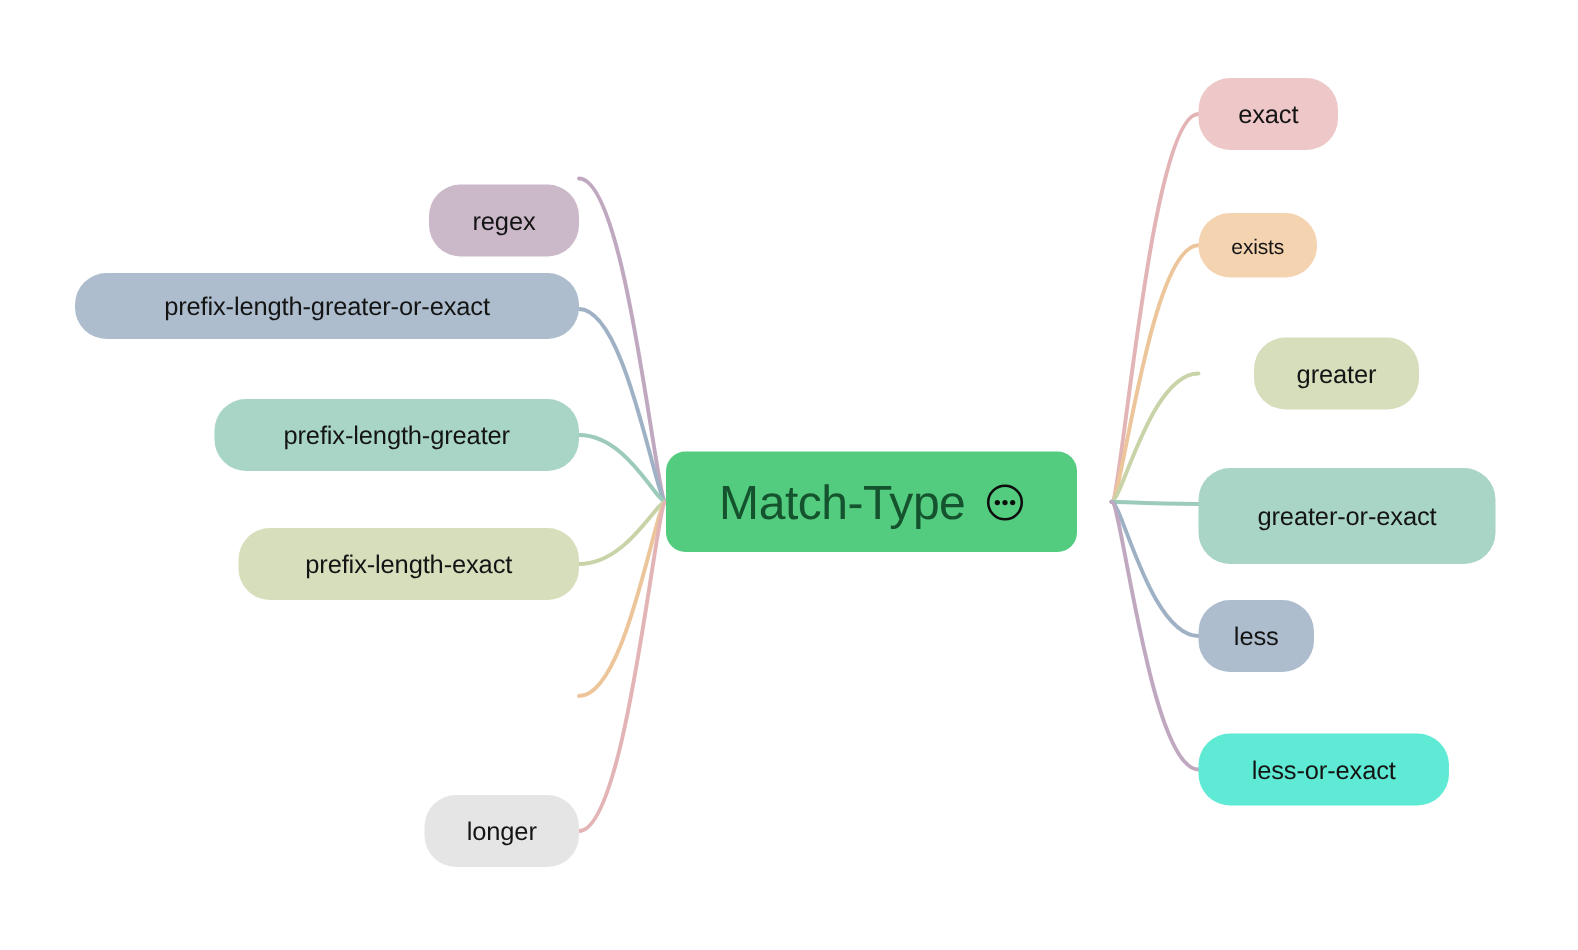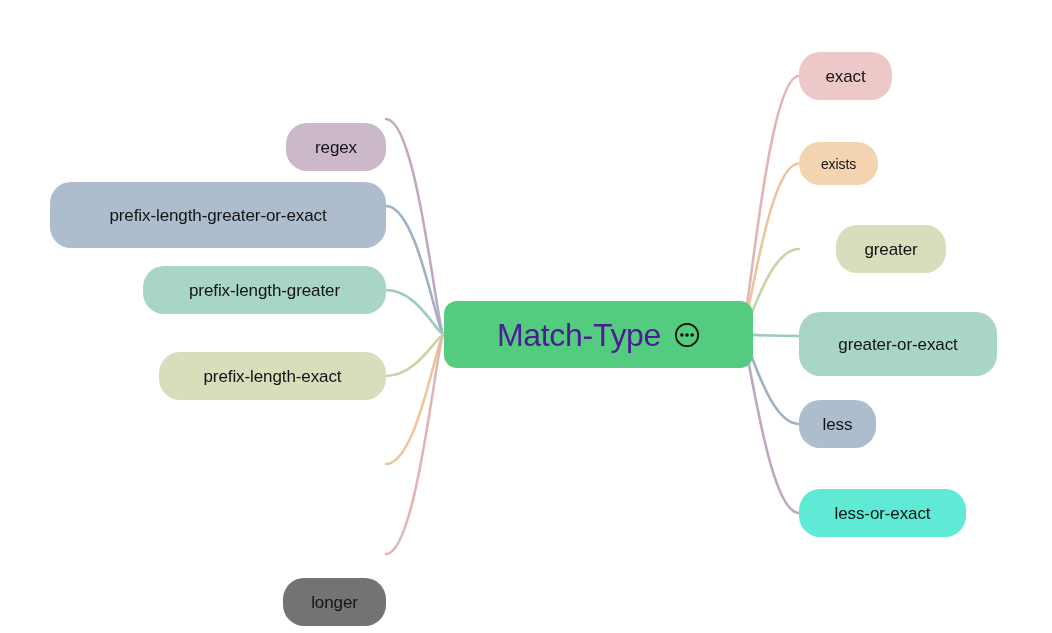--- a/index.html
+++ b/index.html
@@ -86,45 +86,45 @@
       <path d="M 386 464 C 417.9 464, 437.04 334.5, 444 334.5" fill="none" stroke="#edc59b" stroke-width="2.6" stroke-linecap="round"></path>
       <path d="M 386 554 C 417.9 554, 437.04 334.5, 444 334.5" fill="none" stroke="#e3b4b6" stroke-width="2.6" stroke-linecap="round"></path>
       <path d="M 799 76 C 767.1 76, 747.96 334.5, 741 334.5" fill="none" stroke="#e3b4b6" stroke-width="2.6" stroke-linecap="round"></path>
       <path d="M 799 163.5 C 767.1 163.5, 747.96 334.5, 741 334.5" fill="none" stroke="#edc59b" stroke-width="2.6" stroke-linecap="round"></path>
       <path d="M 799 249 C 767.1 249, 747.96 334.5, 741 334.5" fill="none" stroke="#c9d3a8" stroke-width="2.6" stroke-linecap="round"></path>
       <path d="M 799 336 C 767.1 336, 747.96 334.5, 741 334.5" fill="none" stroke="#9ccbba" stroke-width="2.6" stroke-linecap="round"></path>
       <path d="M 799 424 C 767.1 424, 747.96 334.5, 741 334.5" fill="none" stroke="#9fb1c4" stroke-width="2.6" stroke-linecap="round"></path>
       <path d="M 799 513 C 767.1 513, 747.96 334.5, 741 334.5" fill="none" stroke="#c0a9c0" stroke-width="2.6" stroke-linecap="round"></path>
     </svg>
 
-  <div id="center-node" style="left: 444px; top: 301px; width: 309px; height: 67px; background: rgb(83, 204, 127); color: #4c1d95;">
+  <div id="center-node" style="left: 444px; top: 301px; width: 274px; height: 67px; background: rgb(83, 204, 127); color: #14532d;">
     <span id="center-label">Match-Type</span>
     <span class="dots-icon">
       <svg viewBox="0 0 26 26" width="26" height="26" xmlns="http://www.w3.org/2000/svg">
         <circle cx="13" cy="13" r="11.2" fill="none" stroke="#0d0d0d" stroke-width="1.7"></circle>
         <circle cx="7.9" cy="13" r="1.75" fill="#0d0d0d"></circle>
         <circle cx="13" cy="13" r="1.75" fill="#0d0d0d"></circle>
         <circle cx="18.1" cy="13" r="1.75" fill="#0d0d0d"></circle>
       </svg>
     </span>
   </div>
 
 <div class="node left" style="left: 286px; top: 95px; width: 100px; height: 48px; background: rgb(203, 185, 202); margin-top: 28px;">
       <span>regex</span>
     </div>
-    <div class="node left" style="left: 50px; top: 182px; width: 336px; height: 66px; background: rgb(173, 189, 205);">
+    <div class="node left" style="left: 50px; top: 182px; width: 336px; height: 44px; background: rgb(173, 189, 205);">
       <span>prefix-length-greater-or-exact</span>
     </div>
     <div class="node left" style="left: 143px; top: 266px; width: 243px; height: 48px; background: rgb(168, 213, 198);">
       <span>prefix-length-greater</span>
     </div>
     <div class="node left" style="left: 159px; top: 352px; width: 227px; height: 48px; background: rgb(214, 222, 188);">
       <span>prefix-length-exact</span>
     </div>
-    <div class="node left" style="left: 283px; top: 530px; width: 103px; height: 48px; background: #737373; margin-top: 48px;">
+    <div class="node left" style="left: 283px; top: 530px; width: 103px; height: 48px; background: #e5e5e5;">
       <span>longer</span>
     </div>
     <div class="node right" style="left: 799px; top: 52px; width: 93px; height: 48px; background: rgb(238, 199, 200);">
       <span>exact</span>
     </div>
     <div class="node right small-label" style="left: 799px; top: 142px; width: 79px; height: 43px; background: rgb(244, 211, 176);">
       <span>exists</span>
     </div>
     <div class="node right" style="left: 836px; top: 225px; width: 110px; height: 48px; background: rgb(214, 222, 188);">
       <span>greater</span>

